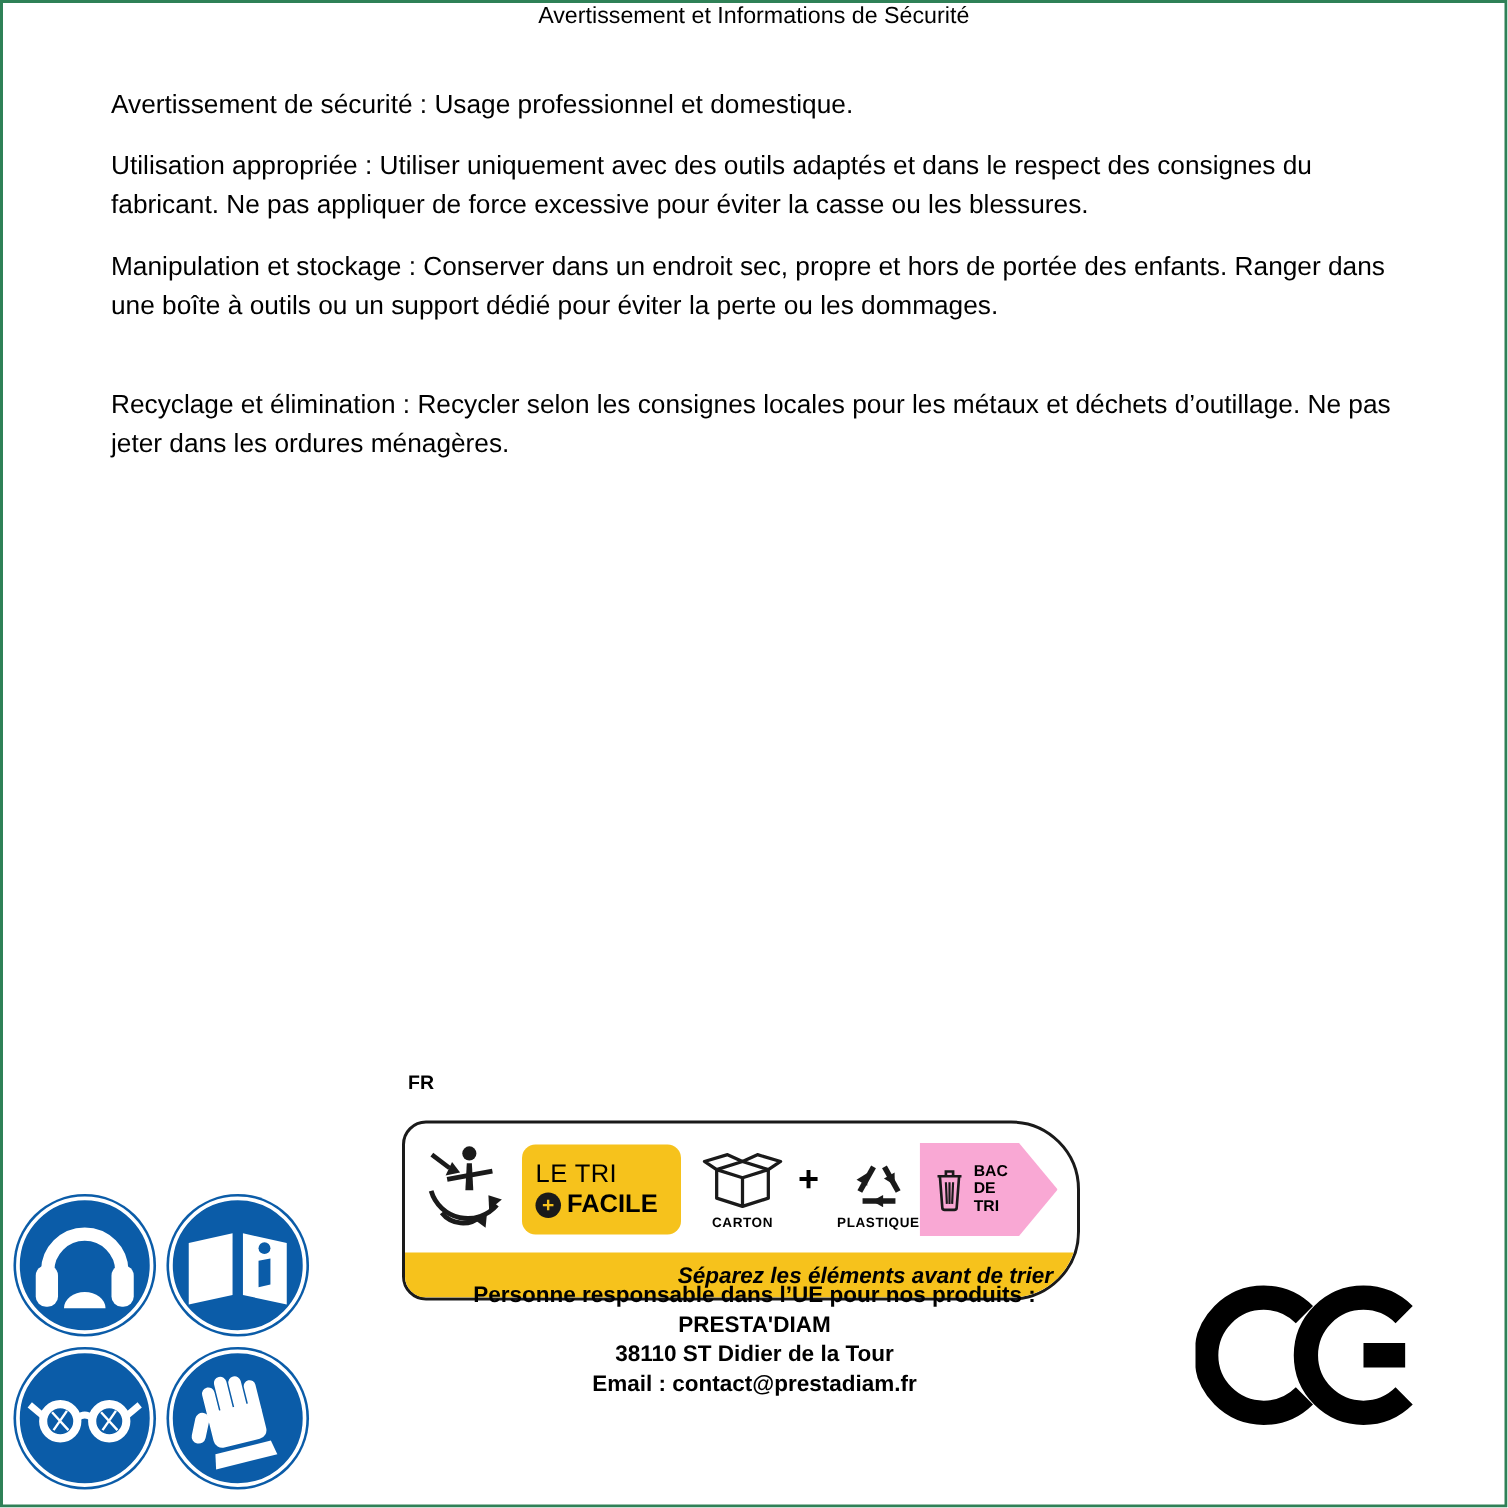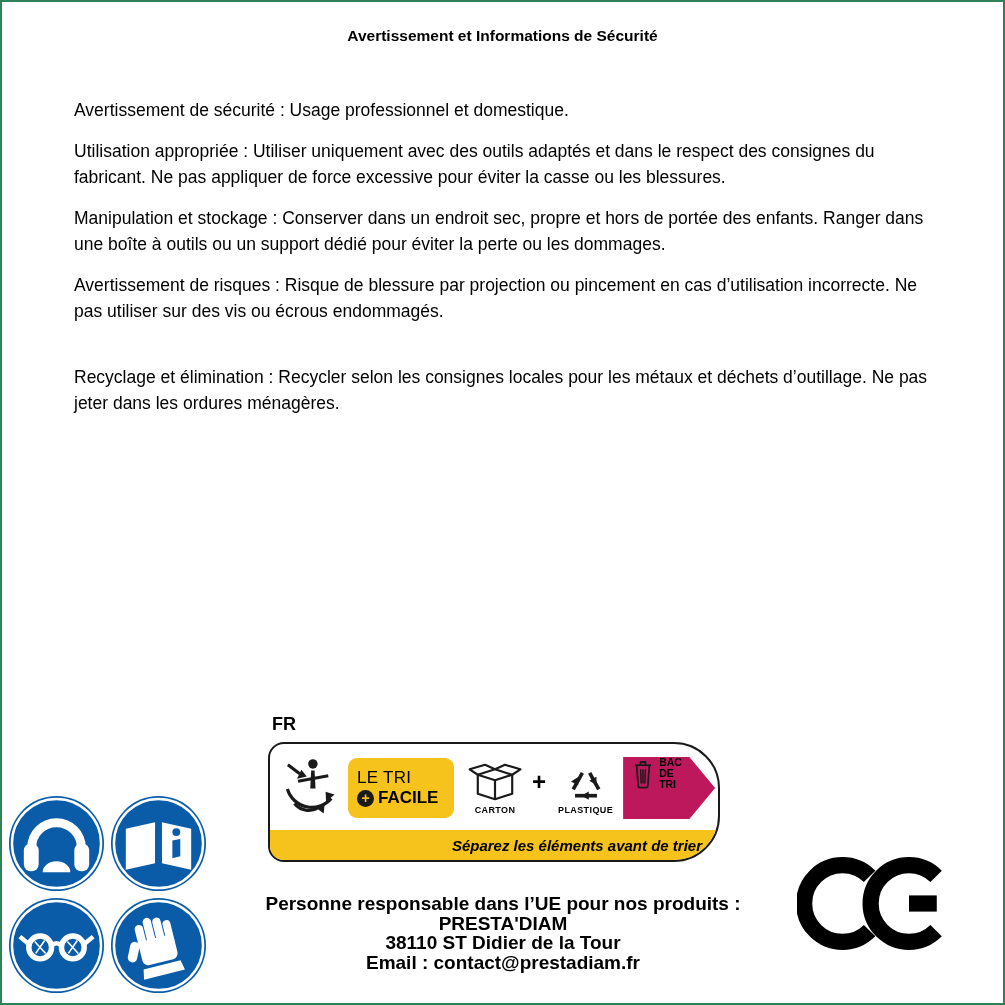--- a/index.html
+++ b/index.html
@@ -3,35 +3,35 @@
 <meta charset="utf-8">
 <style>
   * { margin:0; padding:0; box-sizing:border-box; }
   html, body { background:#fff; }
   .page {
     position:relative; width:1005px; height:1005px;
     border:2px solid #2f8157; background:#fff; color:#000;
     font-family:"Liberation Sans","DejaVu Sans",sans-serif;
     overflow:hidden;
   }
-  .title { padding-top:25px; text-align:center; font-size:15.5px; font-weight:bold; }
-  .content { margin:52px 64px 0 72px; font-size:17.5px; line-height:26px; }
+  .title { text-align:center; font-size:15.5px; font-weight:normal; }
+  .content { margin:36px 64px 0 72px; font-size:17.5px; line-height:26px; }
   .content p { margin-bottom:15px; }
   .content p.spaced { margin-top:40px; }
 
   
   .pictos {
     position:absolute; left:5px; top:792px;
     display:grid; grid-template-columns:99px 99px; grid-auto-rows:99px; gap:3px;
   }
   .pictos svg { width:99px; height:99px; display:block; }
 
   
   .triman-wrap { position:absolute; left:266px; top:712px; width:452px; }
-  .fr { font-size:18px; font-weight:bold; margin:0 0 7px 4px; }
+  .fr { font-size:13px; font-weight:bold; margin:0 0 18px 4px; }
   .capsule {
     position:relative; height:120px; background:#fff;
     border:2px solid #1a1a1a; border-radius:16px 46px 46px 16px; overflow:hidden;
   }
   .capsule-top { display:flex; align-items:center; height:88px; padding:0 6px 0 8px; }
   .triman-svg { width:66px; height:66px; flex:0 0 auto; }
   .tri-pill {
     width:106px; height:60px; background:#f6c21c; border-radius:9px;
     display:flex; flex-direction:column; justify-content:center;
     padding-left:9px; margin-left:4px; flex:0 0 auto;
@@ -40,53 +40,52 @@
   .tri-l2 { display:flex; align-items:center; gap:4px; font-size:17px; font-weight:800; }
   .plus-circle {
     width:17px; height:17px; border-radius:50%; background:#1a1a1a; color:#f6c21c;
     display:flex; align-items:center; justify-content:center;
     font-size:14px; font-weight:900; line-height:1;
   }
   .mat { display:flex; flex-direction:column; align-items:center; margin-left:12px; }
   .mat-label { font-size:9px; font-weight:700; letter-spacing:.4px; margin-top:2px; }
   .joiner { font-size:24px; font-weight:700; margin:0 0 12px 8px; }
   .pennant {
-    margin-left:10px; width:92px; height:62px; background:#be185d;
+    width:92px; height:62px; background:#f9a8d4;
     clip-path:polygon(0 0,72% 0,100% 50%,72% 100%,0 100%);
-    display:flex; padding-left:8px; gap:4px; flex:0 0 auto;
+    display:flex; align-items:center; padding-left:8px; gap:4px; flex:0 0 auto;
   }
   .bin-text { font-size:10.5px; font-weight:800; line-height:1.05; }
   .capsule-bottom {
     position:absolute; left:0; right:0; bottom:0; height:30px; background:#f6c21c;
     display:flex; align-items:center; justify-content:flex-end; padding-right:16px;
     font-style:italic; font-weight:700; font-size:15px;padding-left:48px;
   }
 
   
   .address {
-    position:absolute; left:255px; top:892px; width:492px; text-align:center;
-    font-size:19px; font-weight:bold; line-height:19.5px;
+    position:absolute; left:255px; top:852px; width:492px; text-align:center;
+    font-size:15px; font-weight:bold; line-height:19.5px;
   }
 
   
   .ce { position:absolute; right:56px; top:852px; }
   .ce svg { display:block; }
 </style>
 </head>
 <body>
 
 <div class="page">
 
   <div class="title">Avertissement et Informations de Sécurité</div>
 
   <div class="content">
     <p>Avertissement de sécurité : Usage professionnel et domestique.</p>
     <p>Utilisation appropriée : Utiliser uniquement avec des outils adaptés et dans le respect des consignes du fabricant. Ne pas appliquer de force excessive pour éviter la casse ou les blessures.</p>
     <p>Manipulation et stockage : Conserver dans un endroit sec, propre et hors de portée des enfants. Ranger dans une boîte à outils ou un support dédié pour éviter la perte ou les dommages.</p>
-    <p>Avertissement de risques : Risque de blessure par projection ou pincement en cas d’utilisation incorrecte. Ne pas utiliser sur des vis ou écrous endommagés.</p>
     <p class="spaced">Recyclage et élimination : Recycler selon les consignes locales pour les métaux et déchets d’outillage. Ne pas jeter dans les ordures ménagères.</p>
   </div>
 
   <div class="pictos">
     <svg viewBox="0 0 100 100">
       <circle cx="50" cy="50" r="48" fill="#0b5ca8"></circle>
       <circle cx="50" cy="50" r="45" fill="none" stroke="#fff" stroke-width="2.5"></circle>
       <path d="M25 63 V54 a25 25 0 0 1 50 0 v9" fill="none" stroke="#fff" stroke-width="9"></path>
       <rect x="17" y="50" width="15" height="28" rx="7" fill="#fff"></rect>
       <rect x="68" y="50" width="15" height="28" rx="7" fill="#fff"></rect>

